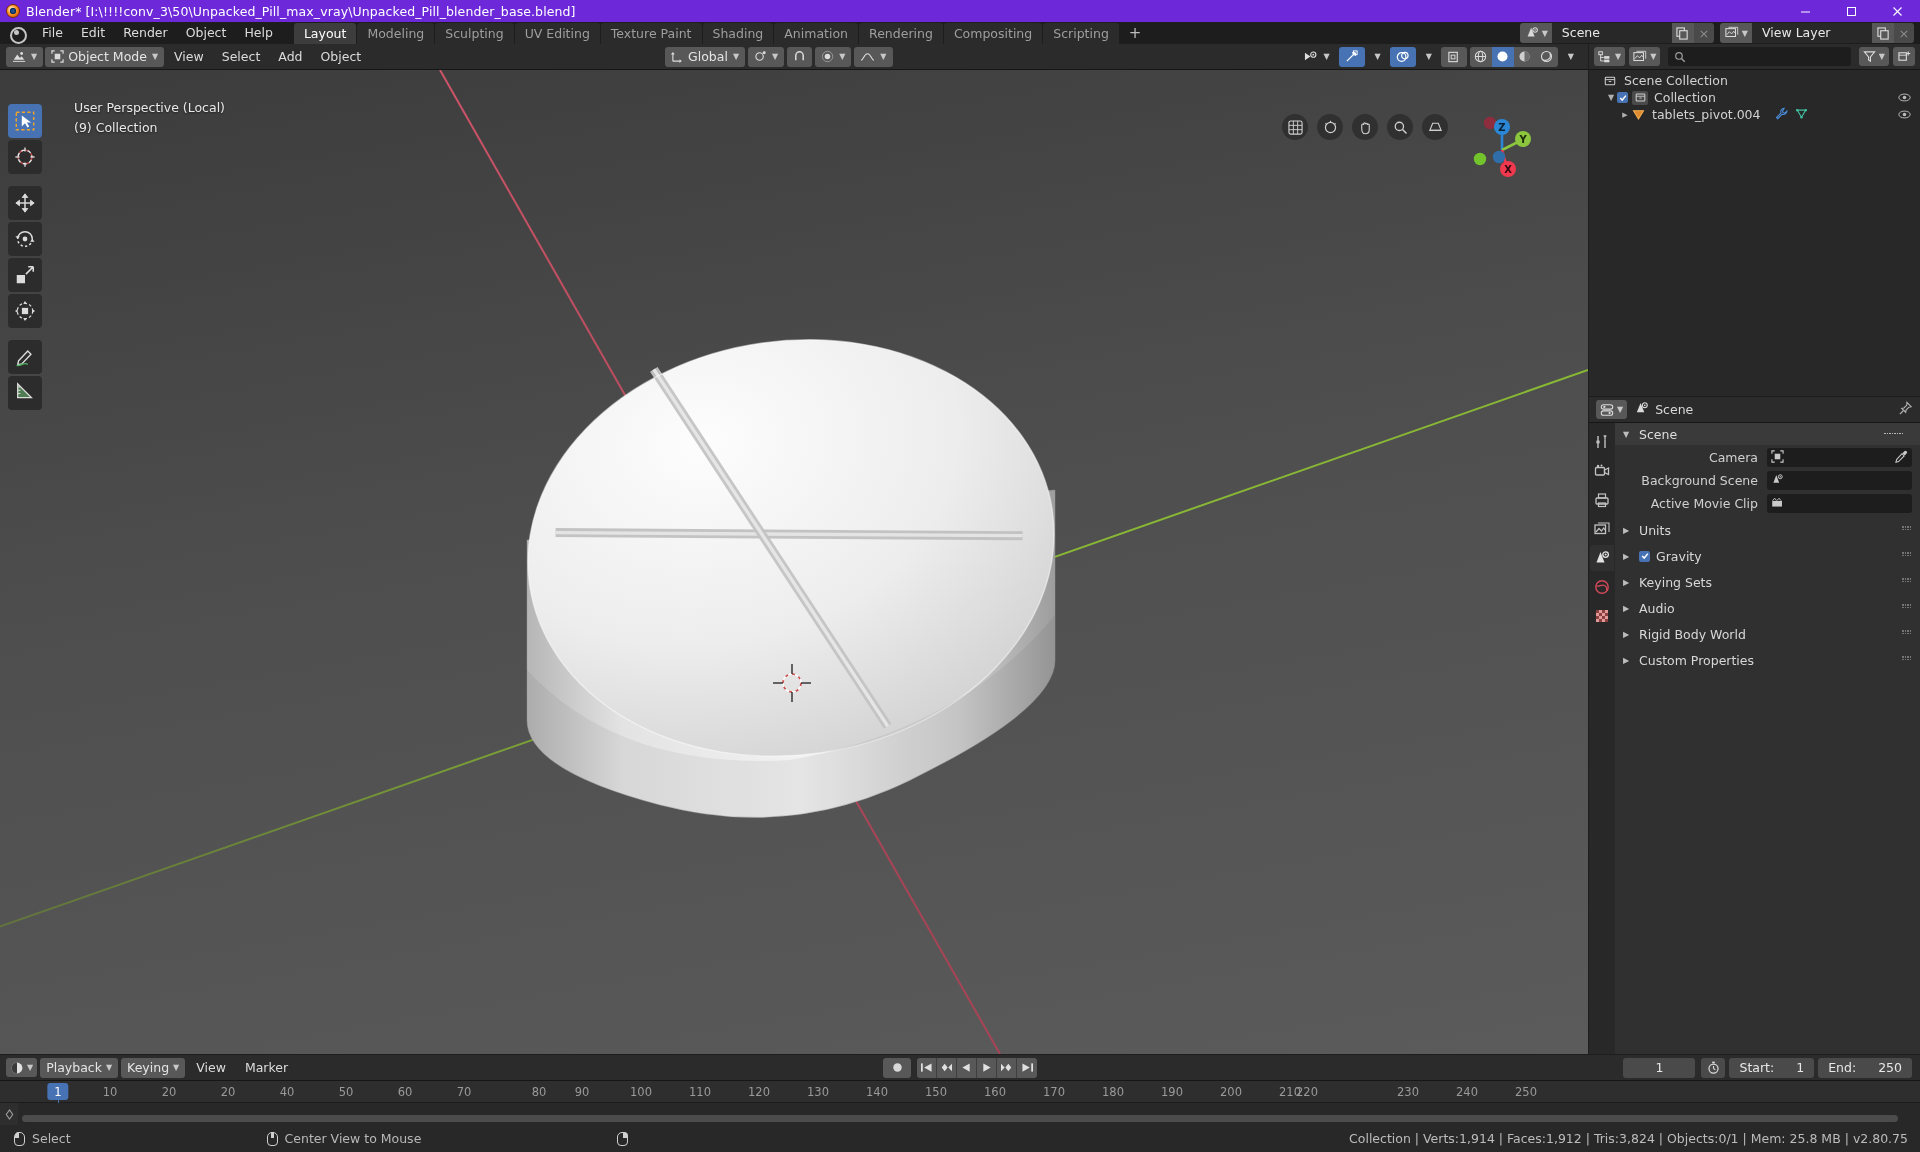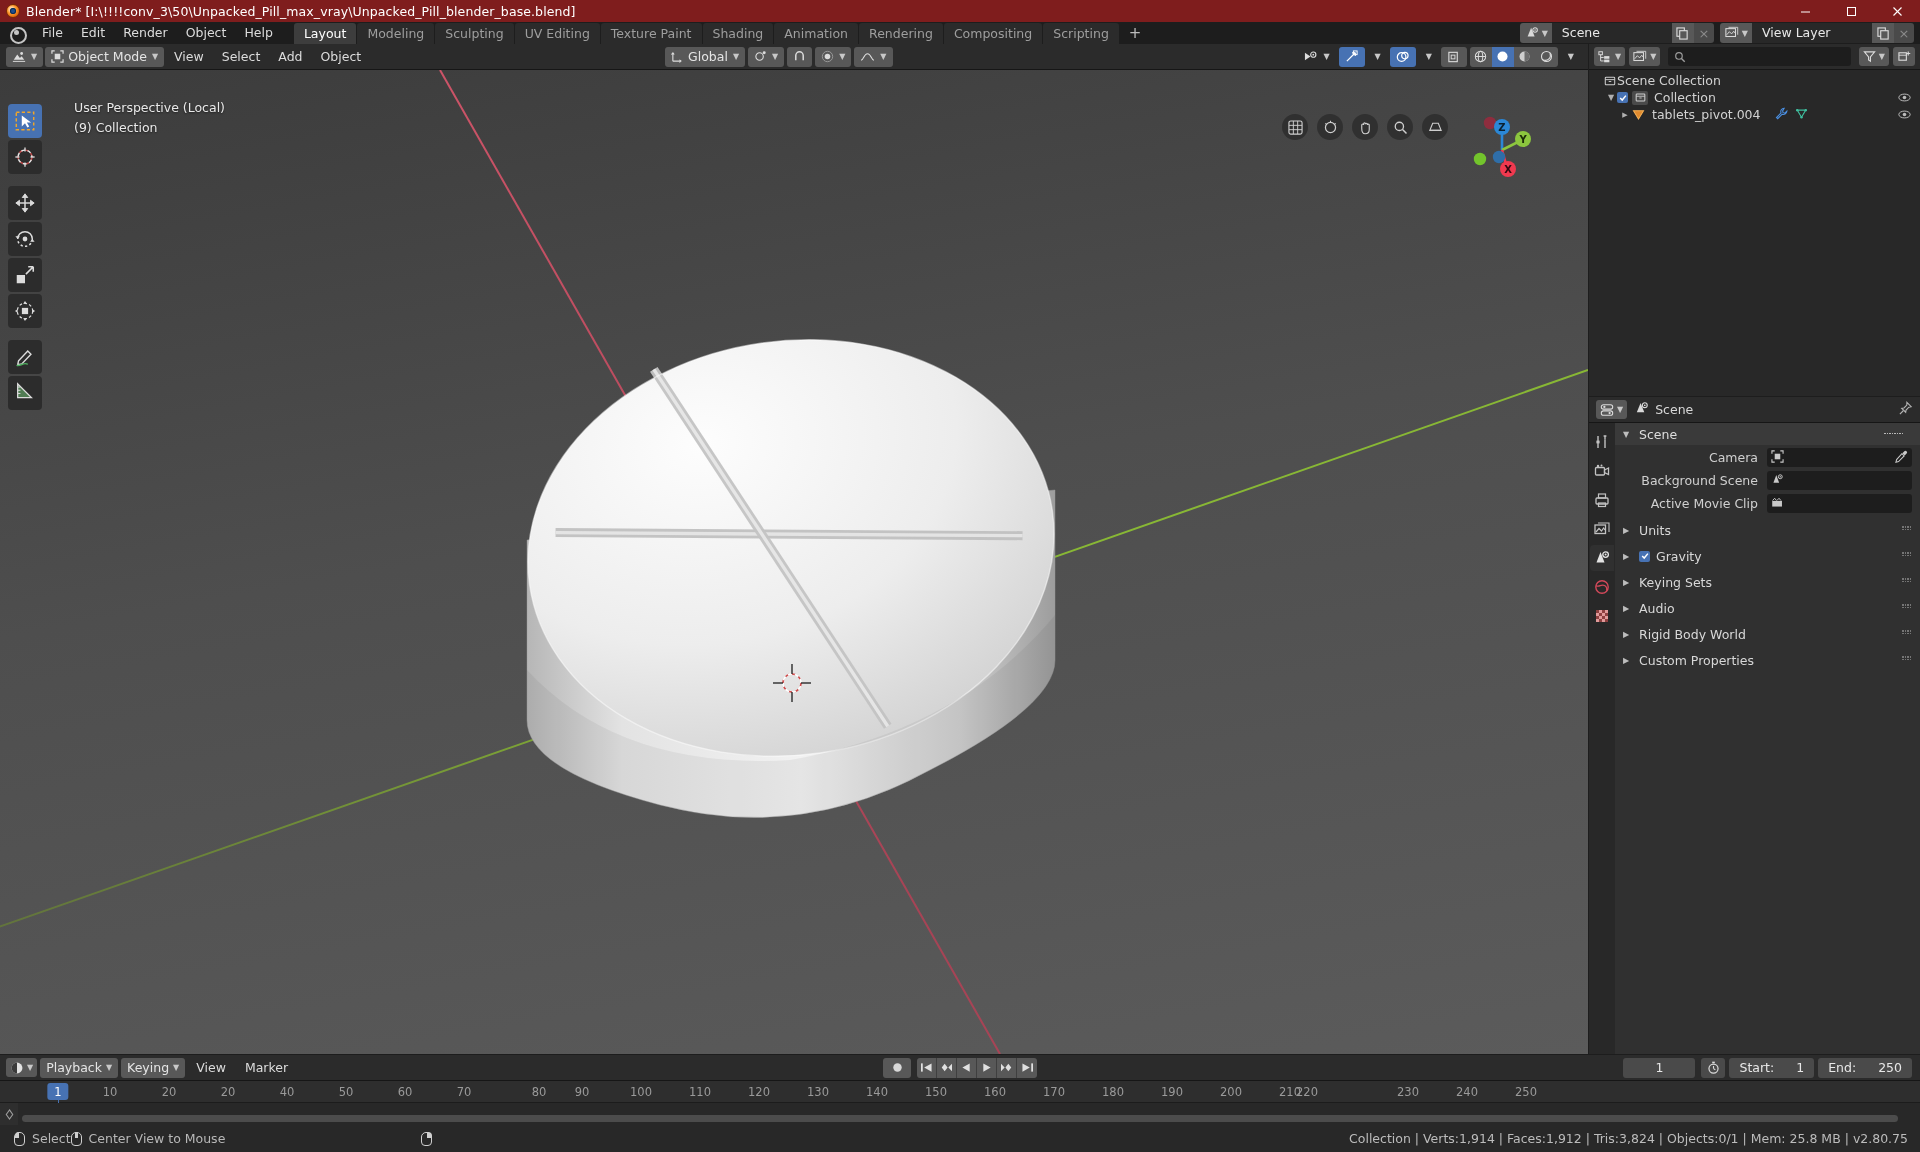--- a/index.html
+++ b/index.html
@@ -10,21 +10,21 @@
     font-size: 13px;
     color: #e5e5e5;
     overflow: hidden;
     -webkit-font-smoothing: antialiased;
   }
   .app { position: relative; width: 1920px; height: 1152px; }
 
   
   .titlebar {
     position: absolute; top: 0; left: 0; width: 1920px; height: 22px;
-    background: #7f1d1d;
+    background: #6d28d9;
     display: flex; align-items: center;
   }
   .titlebar .tb-icon { width: 14px; height: 14px; margin-left: 6px; margin-right: 6px; position: relative; }
   .titlebar .tb-icon::before {
     content: ""; position: absolute; inset: 0; border-radius: 50%;
     background: radial-gradient(circle at 38% 36%, #ffffff 0%, #ff9b2f 40%, #e06a10 72%, #9e3d04 100%);
     border: 1px solid #7c2b02;
   }
   .titlebar .tb-icon::after {
     content: ""; position: absolute; left: 4px; top: 4px; width: 6px; height: 6px; border-radius: 50%;
@@ -660,21 +660,21 @@
 
       <div class="otl-row">
         <span class="indent" style="width:14px"></span>
         <span style="width:14px;display:flex;align-items:center;justify-content:center;">
           <svg width="12" height="12" viewBox="0 0 14 14">
               <rect x="1.5" y="2.5" width="11" height="9" rx="1" fill="none" stroke="#cfcfcf" stroke-width="1.2"></rect>
               <line x1="1.5" y1="5.4" x2="12.5" y2="5.4" stroke="#cfcfcf" stroke-width="1.1"></line>
               <line x1="5.5" y1="7.6" x2="8.5" y2="7.6" stroke="#cfcfcf" stroke-width="1.1"></line>
             </svg>
         </span>
-        <span style="margin-left:0">Scene Collection</span>
+        <span style="margin-left:7px">Scene Collection</span>
       </div>
 
       <div class="otl-row">
         <span class="indent" style="width:16px"></span>
         <span class="disc">▼</span>
         <span class="cbox">
           <svg width="8" height="8" viewBox="0 0 10 10">
               <path d="M1.5 5 L4 7.6 L8.6 2" fill="none" stroke="#ffffff" stroke-width="1.8"></path>
             </svg>
         </span>
@@ -1097,21 +1097,21 @@
       </div>
       <div class="tl-scroll"></div>
     </div>
   </div>
 
   <div class="statusbar">
     <div class="sb-item" style="margin-left:14px;">
       <span class="mouse-ico l"></span>
       <span>Select</span>
     </div>
-    <div class="sb-item" style="">
+    <div class="sb-item" style="margin-left:196px;">
       <span class="mouse-ico m"></span>
       <span>Center View to Mouse</span>
     </div>
     <div class="sb-item" style="margin-left:196px;">
       <span class="mouse-ico r"></span>
       <span></span>
     </div>
     <div class="sb-right">Collection | Verts:1,914 | Faces:1,912 | Tris:3,824 | Objects:0/1 | Mem: 25.8 MB | v2.80.75</div>
   </div>
 

